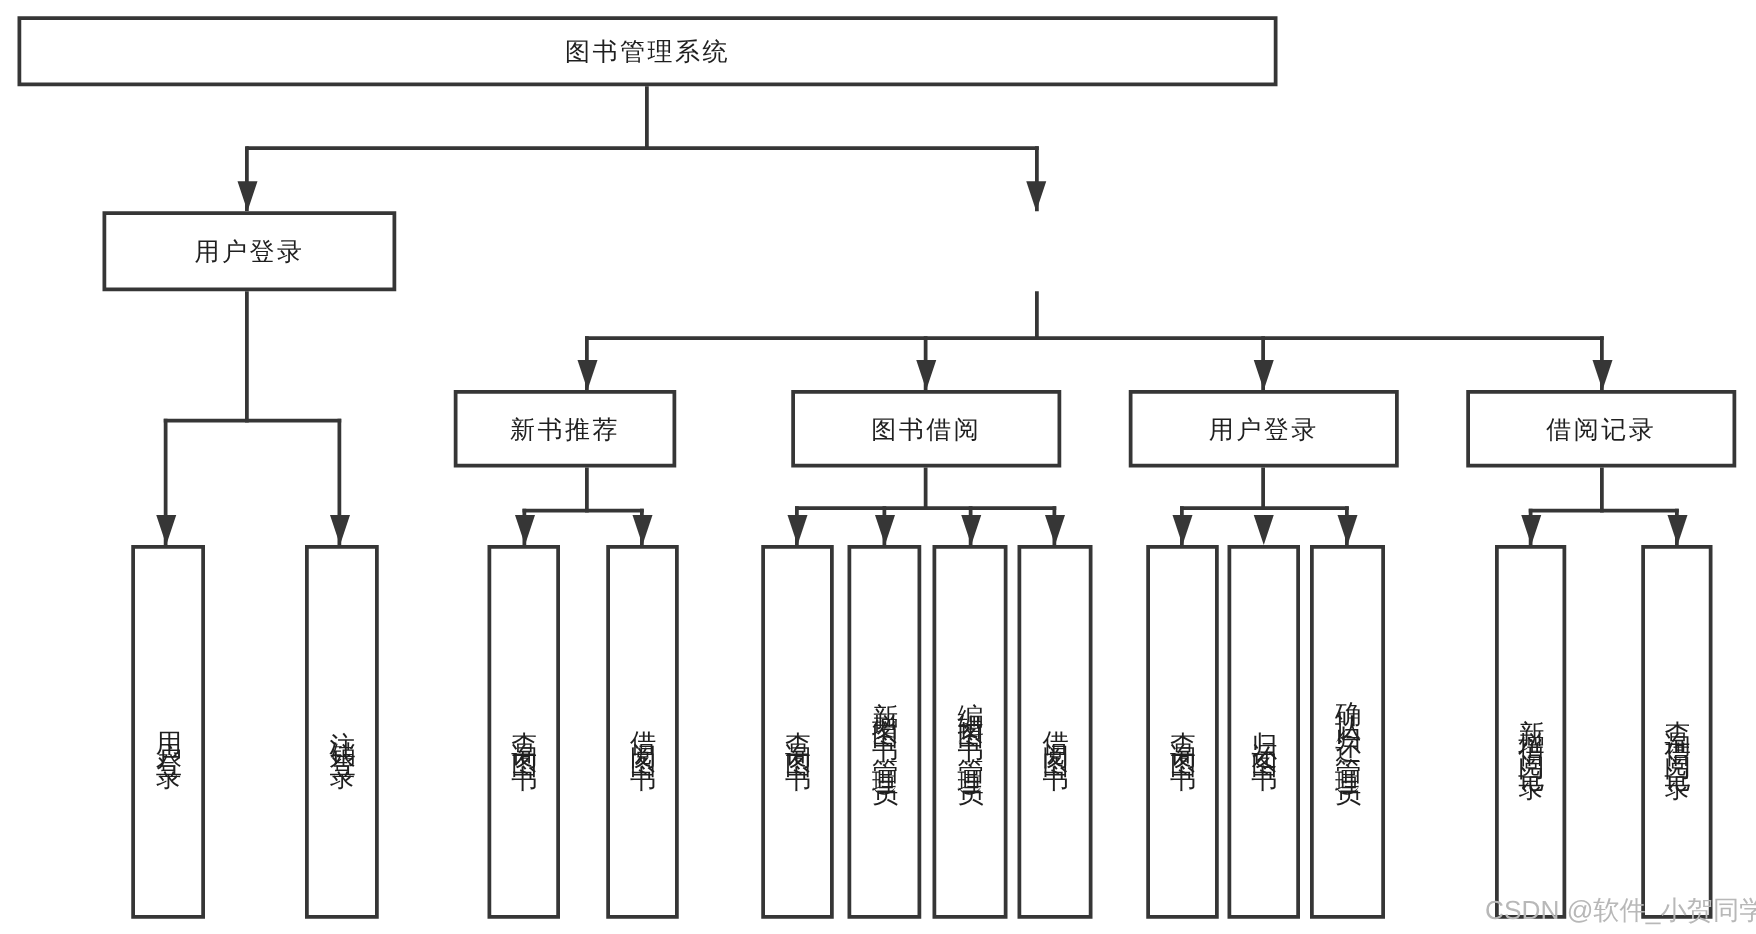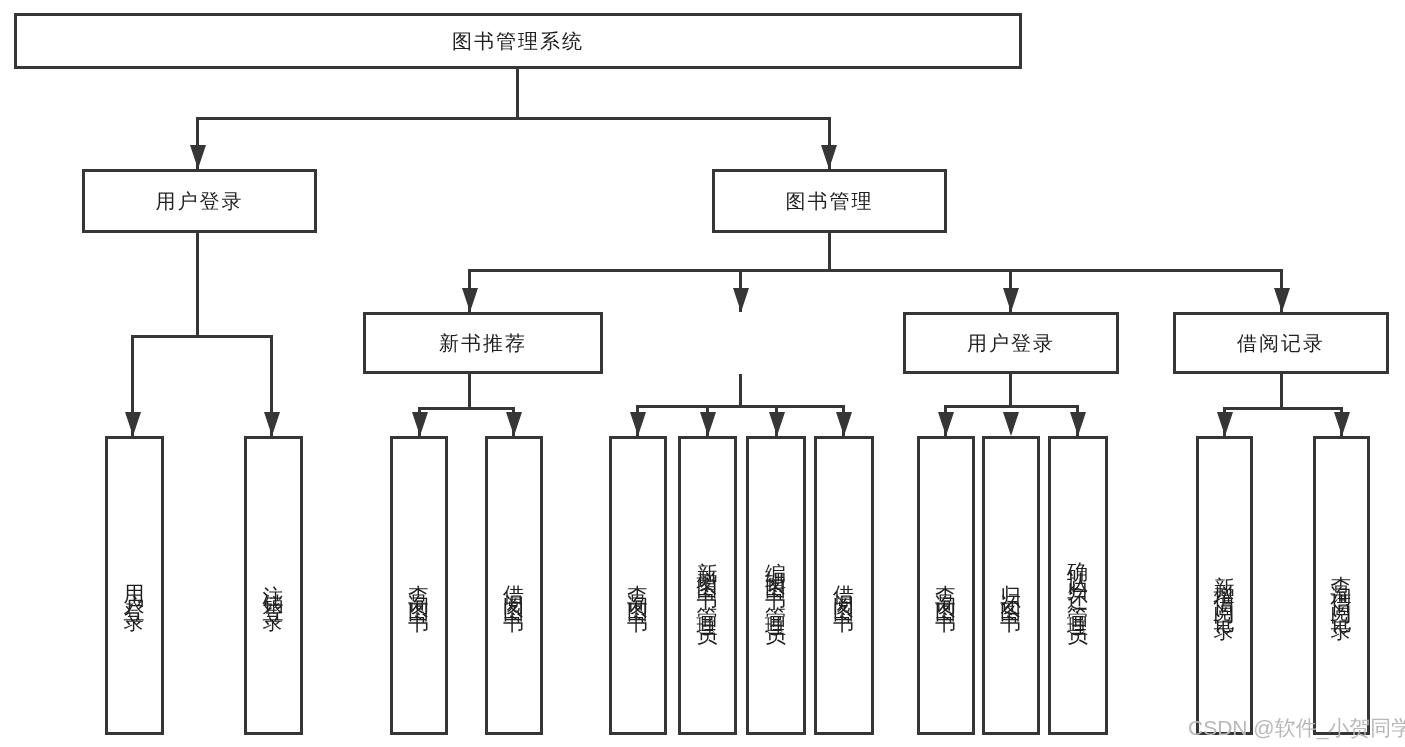--- a/index.html
+++ b/index.html
@@ -70,44 +70,44 @@
   <div class="vl" style="left:516px; top:69px; height:49px"></div>
   <div class="hl" style="left:197px; top:117px; width:634px"></div>
   <div class="vl" style="left:196px; top:117px; height:52px"></div>
   <div class="vl" style="left:828px; top:117px; height:52px"></div>
   <div class="arrow" style="left:190px; top:145px"></div>
   <div class="arrow" style="left:821px; top:145px"></div>
 
   <div class="box hbox" style="left:82px; top:169px; width:235px; height:64px">
     <span>用户登录</span>
   </div>
-  <div class="box hbox" style="left:712px; top:169px; width:235px; height:64px">
-    <span>图书管理</span>
-  </div>
 
   <div class="vl" style="left:196px; top:233px; height:105px"></div>
   <div class="hl" style="left:131px; top:335px; width:142px"></div>
   <div class="vl" style="left:131px; top:335px; height:101px"></div>
   <div class="vl" style="left:270px; top:335px; height:101px"></div>
   <div class="arrow" style="left:125px; top:412px"></div>
   <div class="arrow" style="left:264px; top:412px"></div>
 
   <div class="vl" style="left:828px; top:233px; height:38px"></div>
   <div class="hl" style="left:468px; top:269px; width:815px"></div>
   <div class="vl" style="left:468px; top:269px; height:43px"></div>
   <div class="vl" style="left:739px; top:269px; height:43px"></div>
   <div class="vl" style="left:1009px; top:269px; height:43px"></div>
   <div class="vl" style="left:1280px; top:269px; height:43px"></div>
   <div class="arrow" style="left:462px; top:288px"></div>
   <div class="arrow" style="left:733px; top:288px"></div>
   <div class="arrow" style="left:1003px; top:288px"></div>
   <div class="arrow" style="left:1274px; top:288px"></div>
 
-  <div class="box hbox" style="left:363px; top:312px; width:240px; height:62px">
+  <div class="box hbox" style="left:363px; top:312px; width:178px; height:62px">
     <span>新书推荐</span>
+  </div>
+  <div class="box hbox" style="left:633px; top:312px; width:216px; height:62px">
+    <span>图书借阅</span>
   </div>
   <div class="box hbox" style="left:903px; top:312px; width:216px; height:62px">
     <span>用户登录</span>
   </div>
   <div class="box hbox" style="left:1173px; top:312px; width:216px; height:62px">
     <span>借阅记录</span>
   </div>
 
   <div class="vl" style="left:468px; top:374px; height:36px"></div>
   <div class="hl" style="left:418px; top:407px; width:97px"></div>

